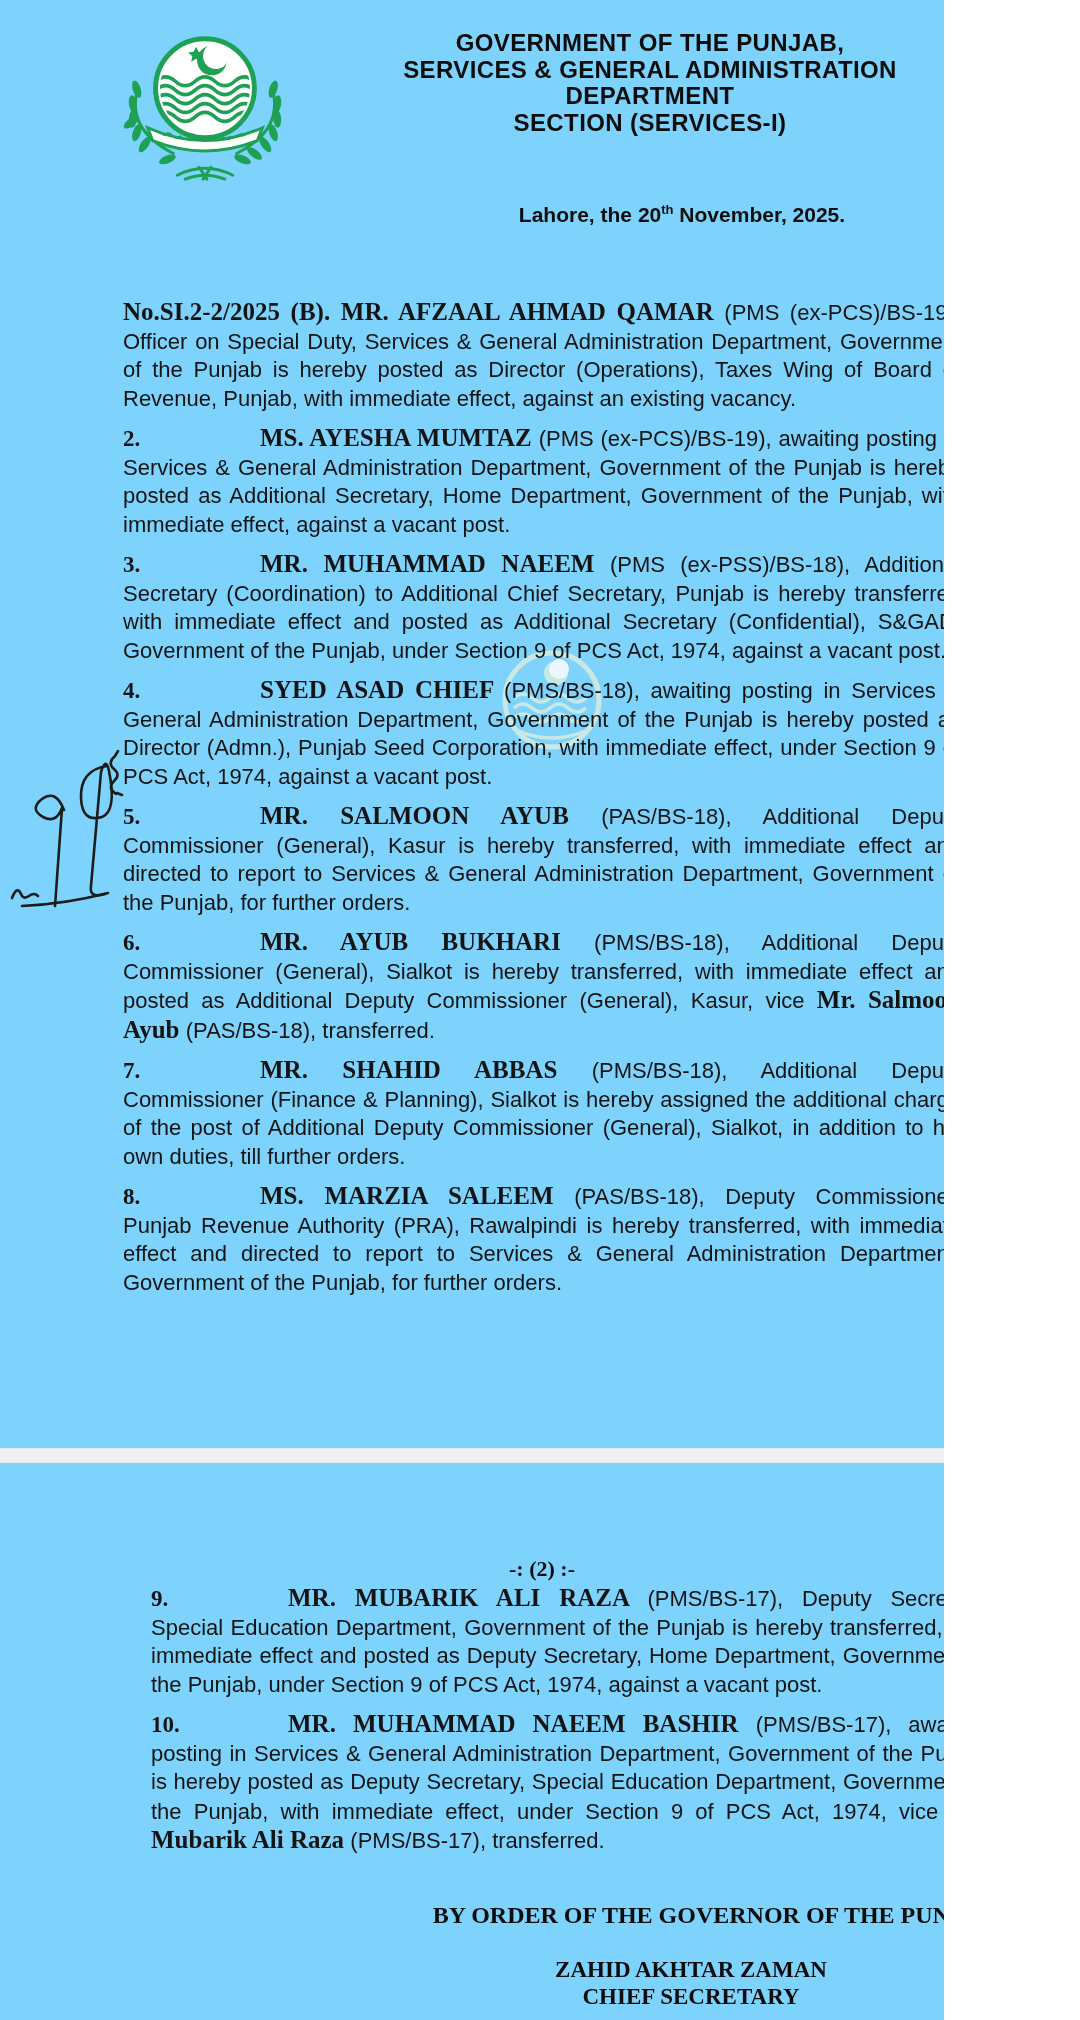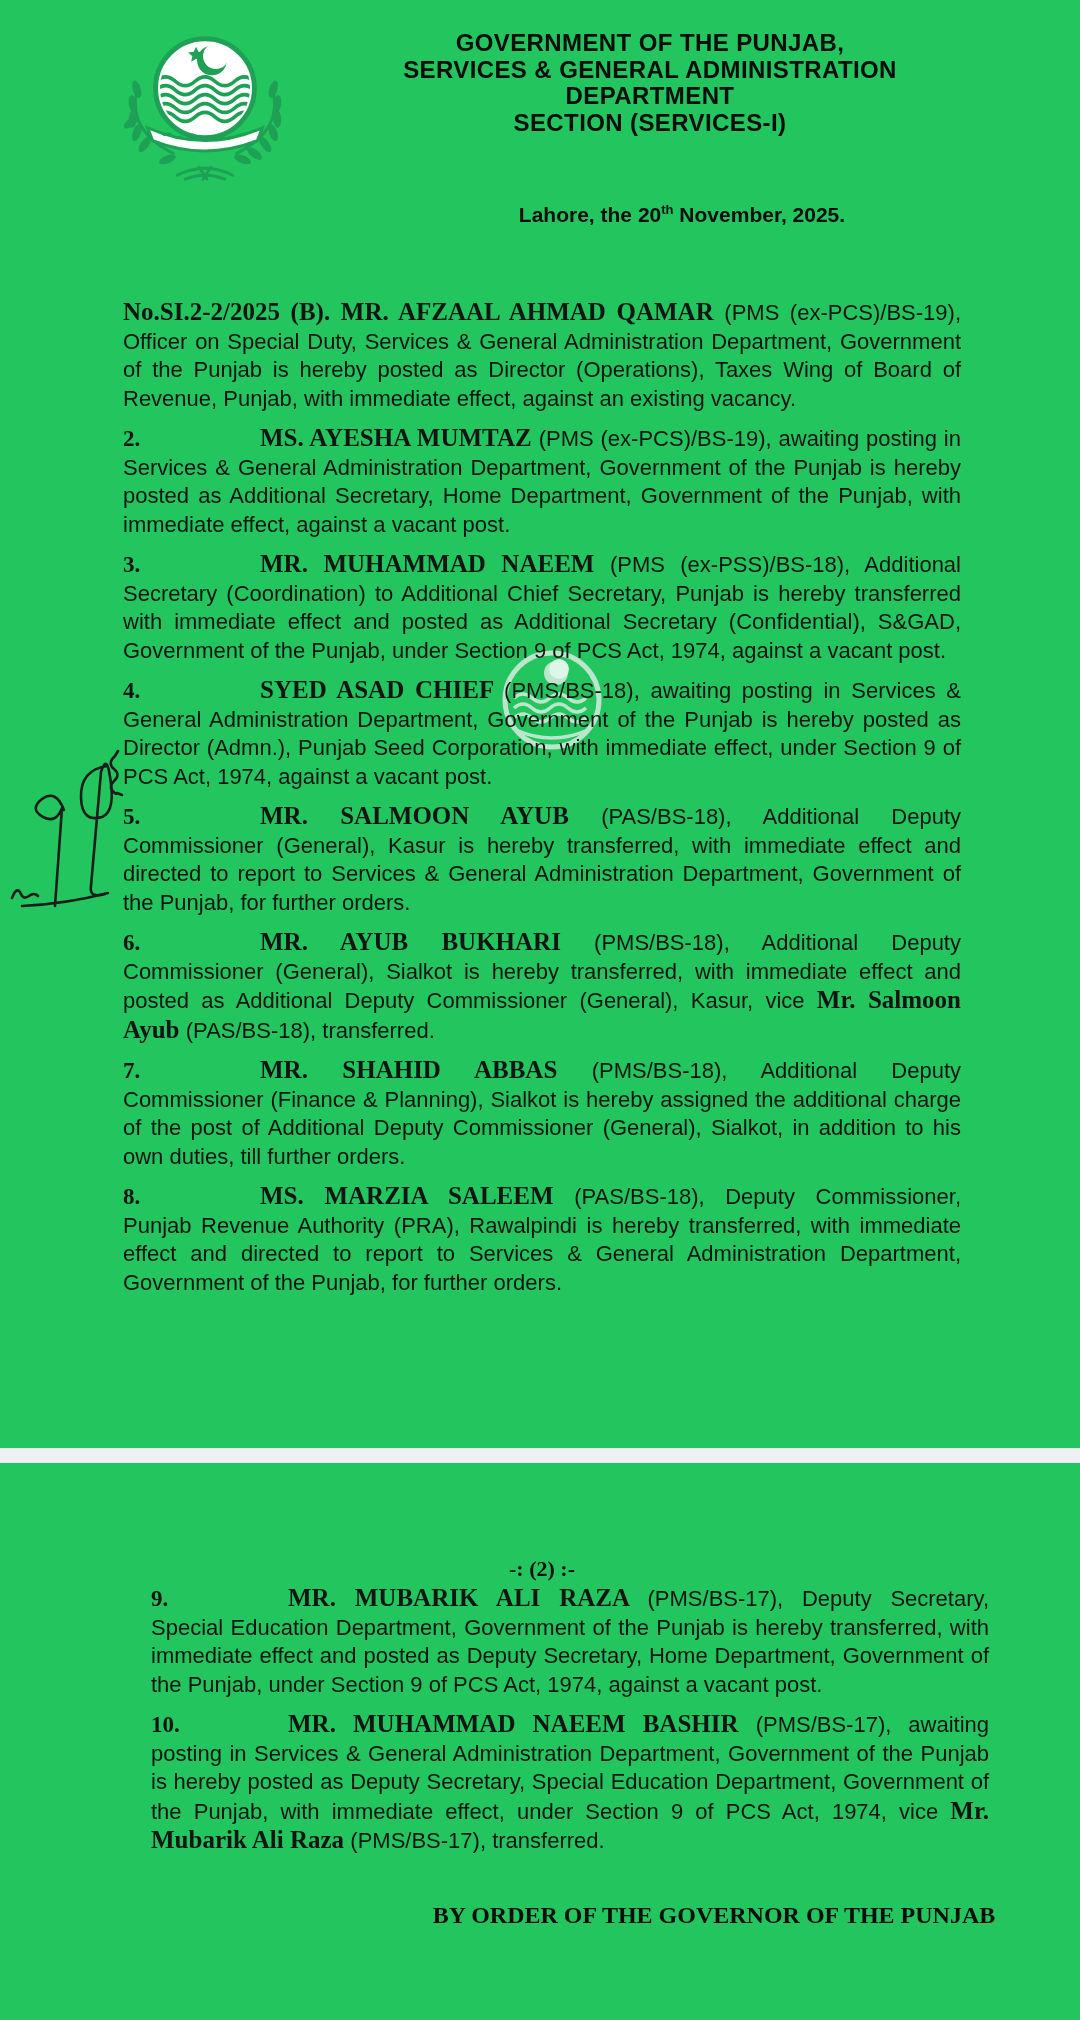--- a/index.html
+++ b/index.html
@@ -1,20 +1,20 @@
 <!DOCTYPE html>
 <html><head>
 <meta charset="utf-8">
 <style>
   html,body{margin:0;padding:0;background:#ffffff;}
   .page{
     position:relative;
-    width:1080px;
+    width:944px;
     height:2020px;
-    background:#22c55e;
+    background:#7dd3fc;
     font-family:"Liberation Sans", sans-serif;
     color:#111111;
     overflow:hidden;
     text-decoration:underline;
   }
   
   .emblem{position:absolute;left:116px;top:26px;width:178px;height:158px;}
   .title-block{
     position:absolute;left:320px;top:30px;width:660px;
     text-align:center;font-weight:bold;font-size:24px;line-height:26.5px;
@@ -179,14 +179,18 @@
   <div class="page-band"></div>
 
   <div class="page2-marker">-: (2) :-</div>
 
   <div class="content" id="page2-content">
       <p class="para"><span class="num">9.</span><span class="rb">MR. MUBARIK ALI RAZA </span><span class="rn">(PMS/BS-17), Deputy Secretary, Special Education Department, Government of the Punjab is hereby transferred, with immediate effect and posted as Deputy Secretary, Home Department, Government of the Punjab, under Section 9 of PCS Act, 1974, against a vacant post.</span></p>
       <p class="para"><span class="num">10.</span><span class="rb">MR. MUHAMMAD NAEEM BASHIR </span><span class="rn">(PMS/BS-17), awaiting posting in Services &amp; General Administration Department, Government of the Punjab is hereby posted as Deputy Secretary, Special Education Department, Government of the Punjab, with immediate effect, under Section 9 of PCS Act, 1974, vice </span><span class="rb">Mr. Mubarik Ali Raza </span><span class="rn">(PMS/BS-17), transferred.</span></p>
     </div>
 
   <div class="by-order">BY ORDER OF THE GOVERNOR OF THE PUNJAB</div>
+  <div class="signatory">
+    <div>ZAHID AKHTAR ZAMAN</div>
+    <div>CHIEF SECRETARY</div>
+  </div>
 
 </div>
 
 </body></html>

